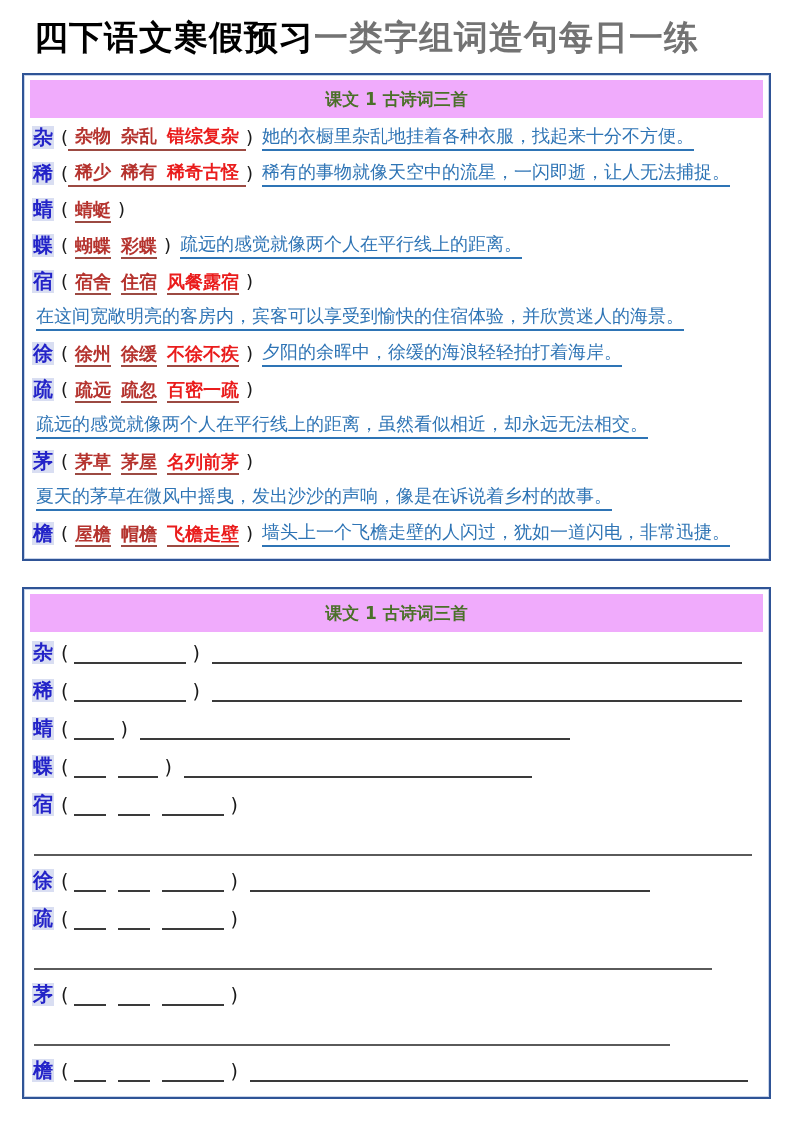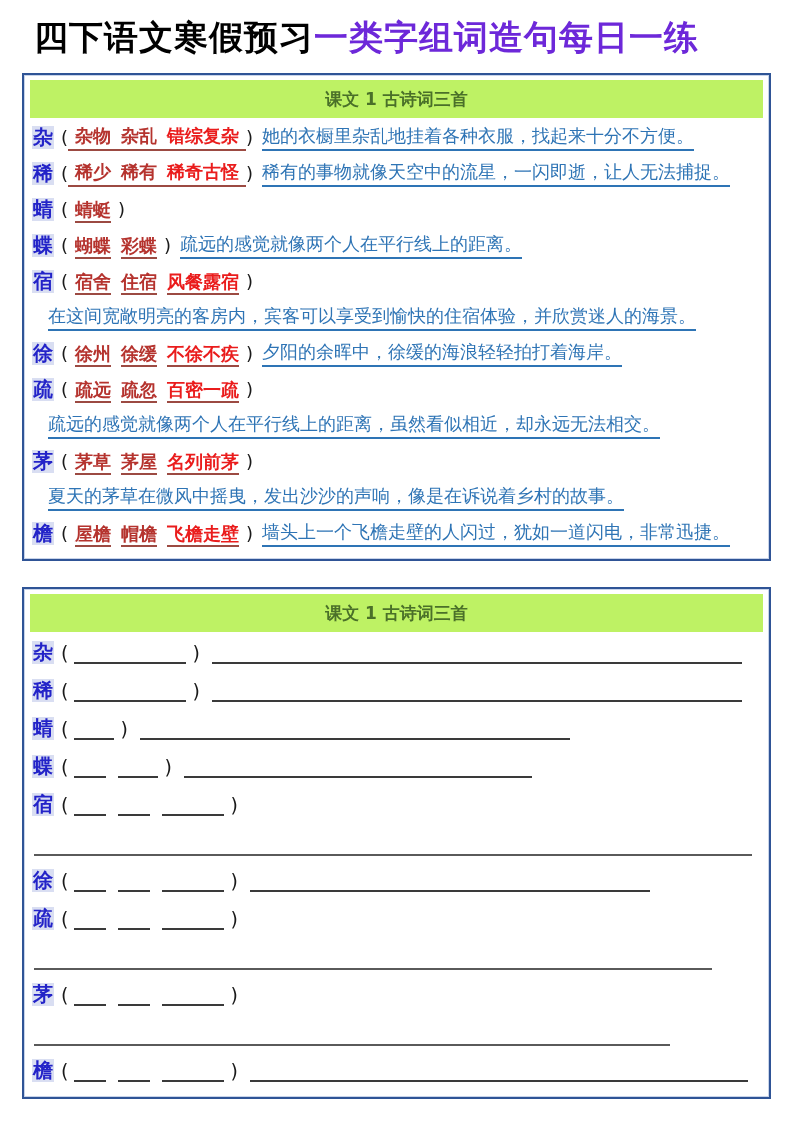--- a/index.html
+++ b/index.html
@@ -6,31 +6,31 @@
   body{
     width:793px;height:1122px;overflow:hidden;position:relative;
     font-family:"DejaVu Sans","Liberation Sans",sans-serif;
   }
   .title{
     margin:16px 0 14px 34px;
     font-size:34px;line-height:1.25;font-weight:900;letter-spacing:1px;
     white-space:nowrap;
   }
   .title .t-black{color:#000000;text-align:right;}
-  .title .t-red{color:#6d28d9;}
+  .title .t-red{color:#737373;}
 
   .box{
     margin:0 22px 26px 22px;
     border:2px solid #2f5496;
     box-shadow:0 0 0 1px #c8d4ea inset;
     padding:5px 6px 7px 6px;
     background:#ffffff;
   }
   .box-header{
-    background:#bef264;color:#4a7029;
+    background:#f0abfc;color:#4a7029;
     font-weight:bold;font-size:17px;text-align:center;
     padding:8px 0 7px 0;margin-bottom:2px;
   }
 
   
   .row{
     display:flex;align-items:center;
     height:36px;padding:0 2px;overflow:hidden;white-space:nowrap;
     font-size:18px;
   }
@@ -48,21 +48,21 @@
     border-bottom:2px solid #9c4a42;padding-bottom:1px;
   }
   .words.group-underline .word{border-bottom:none;padding-bottom:0;}
   .word.bright{color:#ea1c1c;}
   .sentence{
     color:#2e74b5;font-weight:500;
     border-bottom:2px solid #2e74b5;padding-bottom:1px;
     margin-left:9px;
     text-align:right;
   }
-  .sentence-row .sentence{margin-left:16px;}
+  .sentence-row .sentence{margin-left:4px;}
 
   
   .row2{height:38px;font-size:19px;}
   .row2 .paren{font-size:19px;}
   .blank{
     display:inline-block;flex:0 0 auto;
     border-bottom:2px solid #3a3a3a;
     height:20px;margin:0 6px;
   }
   .tail-line{

